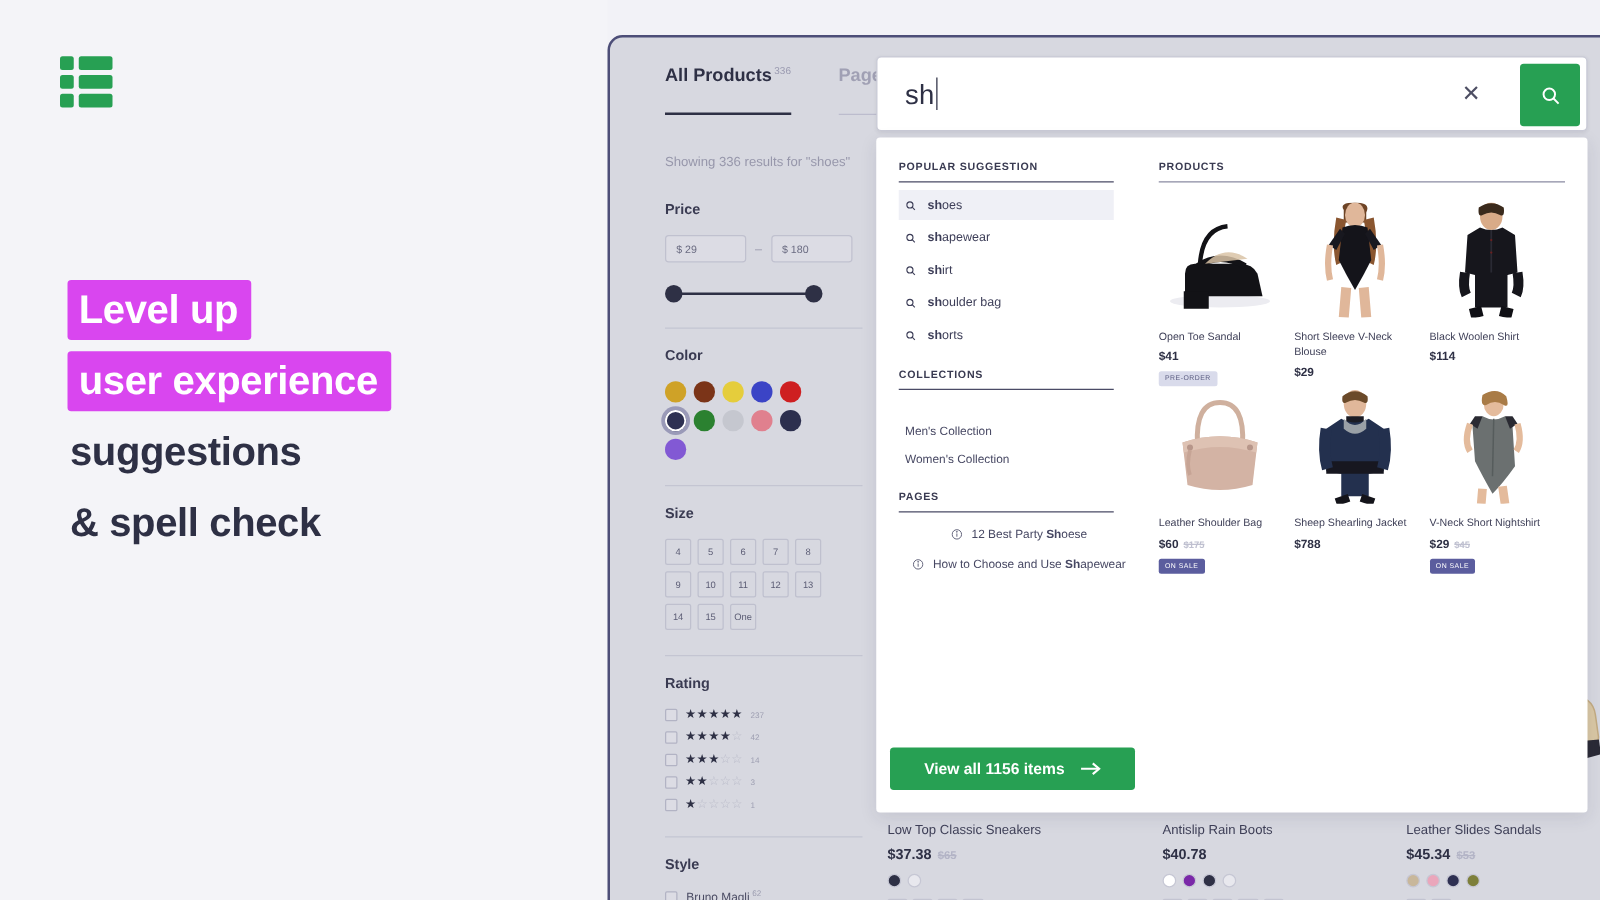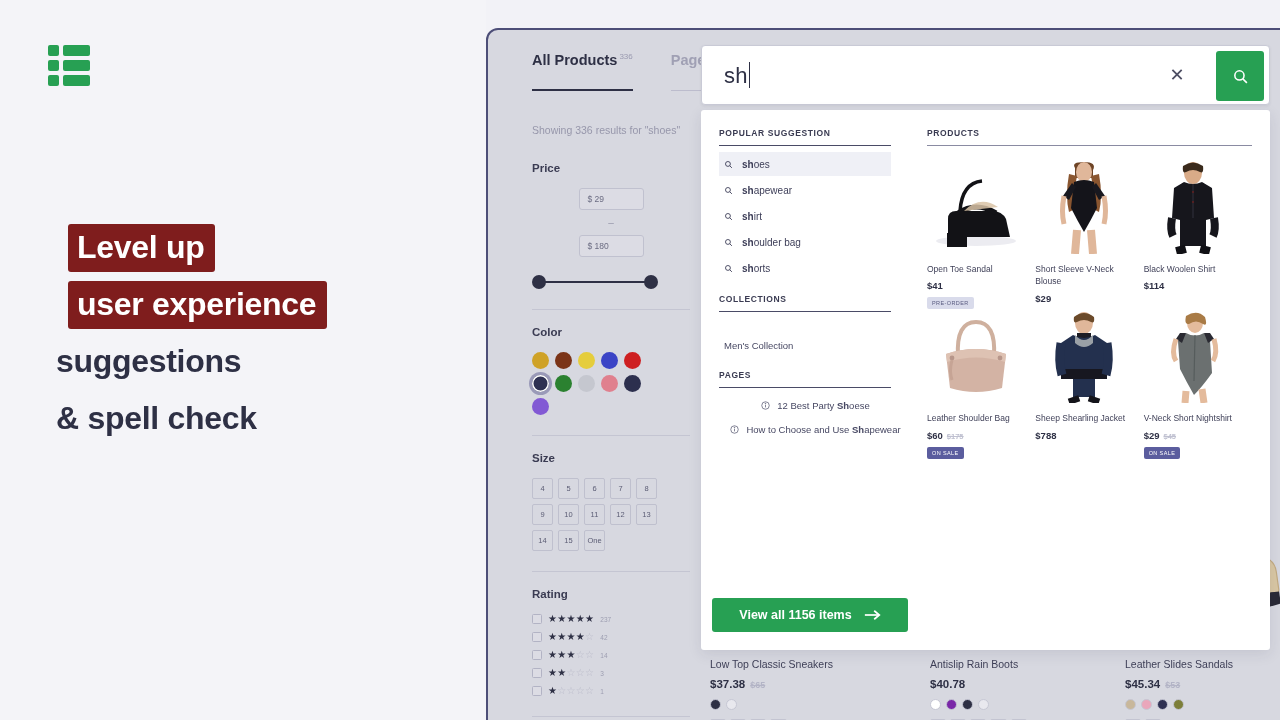--- a/index.html
+++ b/index.html
@@ -13,22 +13,22 @@
   
   .left-panel { position: absolute; left: 0; top: 0; width: 486px; height: 720px; background: #f4f4f8; }
   .logo { position: absolute; left: 48px; top: 45px; width: 42px; height: 44px;
           display: grid; grid-template-columns: 11px 27px; grid-template-rows: 11px 11px 11px;
           gap: 4px 4px; }
   .logo i { display: block; background: #27a053; border-radius: 2px; }
 
   .headline { position: absolute; left: 54px; top: 224px; width: 400px; }
   .headline .line { font-size: 32px; line-height: 1.0; font-weight: bold; color: #2e3045;
                     margin-bottom: 9px; letter-spacing: -0.3px; }
-  .headline .hl { display: inline-block; background: #7f1d1d; color: #ffffff;
-                  padding: 7px 11px 9px 9px; border-radius: 3px; margin-left: 14px; }
+  .headline .hl { display: inline-block; background: #d946ef; color: #ffffff;
+                  padding: 7px 11px 9px 9px; border-radius: 3px; }
   .headline .plain { display: inline-block; padding: 7px 0 9px 2px; }
 
   
   .app-window {
     position: absolute; left: 486px; top: 28px; width: 830px; height: 700px;
     background: #d7d8e0; border: 2px solid #4d4e78; border-top-left-radius: 12px;
     border-bottom-left-radius: 0; border-top-right-radius: 12px; overflow: hidden;
   }
 
   
@@ -40,21 +40,21 @@
   .tab.inactive { color: #a0a0b4; border-bottom: 1px solid #bcbccd; }
   .tab.inactive .sup { color: #b3b3c4; }
 
   .results-note { position: absolute; left: 44px; top: 94px; font-size: 10.5px; color: #9797ab; }
 
   
   .filters { position: absolute; left: 44px; top: 132px; width: 158px; }
   .f-title { font-size: 11.5px; font-weight: bold; color: #3a3b52; margin-bottom: 14px; }
   .f-sep { height: 1px; background: #c4c5d2; margin: 20px 0 16px 0; }
 
-  .price-row { display: flex; align-items: center; gap: 7px; flex-direction: column; }
+  .price-row { display: flex; align-items: center; gap: 7px; }
   .price-box { width: 65px; height: 22px; border: 1px solid #c0c1cf; border-radius: 3px;
                background: #dcdce4; font-size: 8.5px; color: #6b6c82; display: flex;
                align-items: center; padding-left: 8px; }
   .price-dash { color: #9a9bae; font-size: 10px; }
   .slider { position: relative; margin-top: 18px; height: 14px; width: 126px; }
   .slider .track { position: absolute; top: 6px; left: 7px; right: 7px; height: 2px; background: #2e3045; }
   .slider .knob { position: absolute; top: 0; width: 14px; height: 14px; border-radius: 50%;
                   background: #2e3045; }
   .slider .knob.lo { left: 0; } .slider .knob.hi { right: 0; }
 
@@ -435,20 +435,21 @@
                 <line x1="15.3" y1="15.3" x2="21" y2="21"></line>
               </svg>
             </span>
             <span><b>sh</b>orts</span>
           </div>
         </div>
 
       <div class="dd-head" style="margin-top:14px">COLLECTIONS</div>
       <div id="colls" style="margin-top:22px">
           <div class="coll">Men's Collection</div>
+          <div class="coll">Women's Collection</div>
         </div>
 
       <div class="dd-head" style="margin-top:14px">PAGES</div>
       <div id="pglist" style="margin-top:5px">
           <div class="page-item">
             <span>
               <svg width="9" height="9" viewBox="0 0 24 24" fill="none" stroke="#5b5c74" stroke-width="2">
                 <circle cx="12" cy="12" r="10"></circle>
                 <line x1="12" y1="10" x2="12" y2="17"></line>
                 <circle cx="12" cy="6.6" r="0.9" fill="#5b5c74"></circle>

